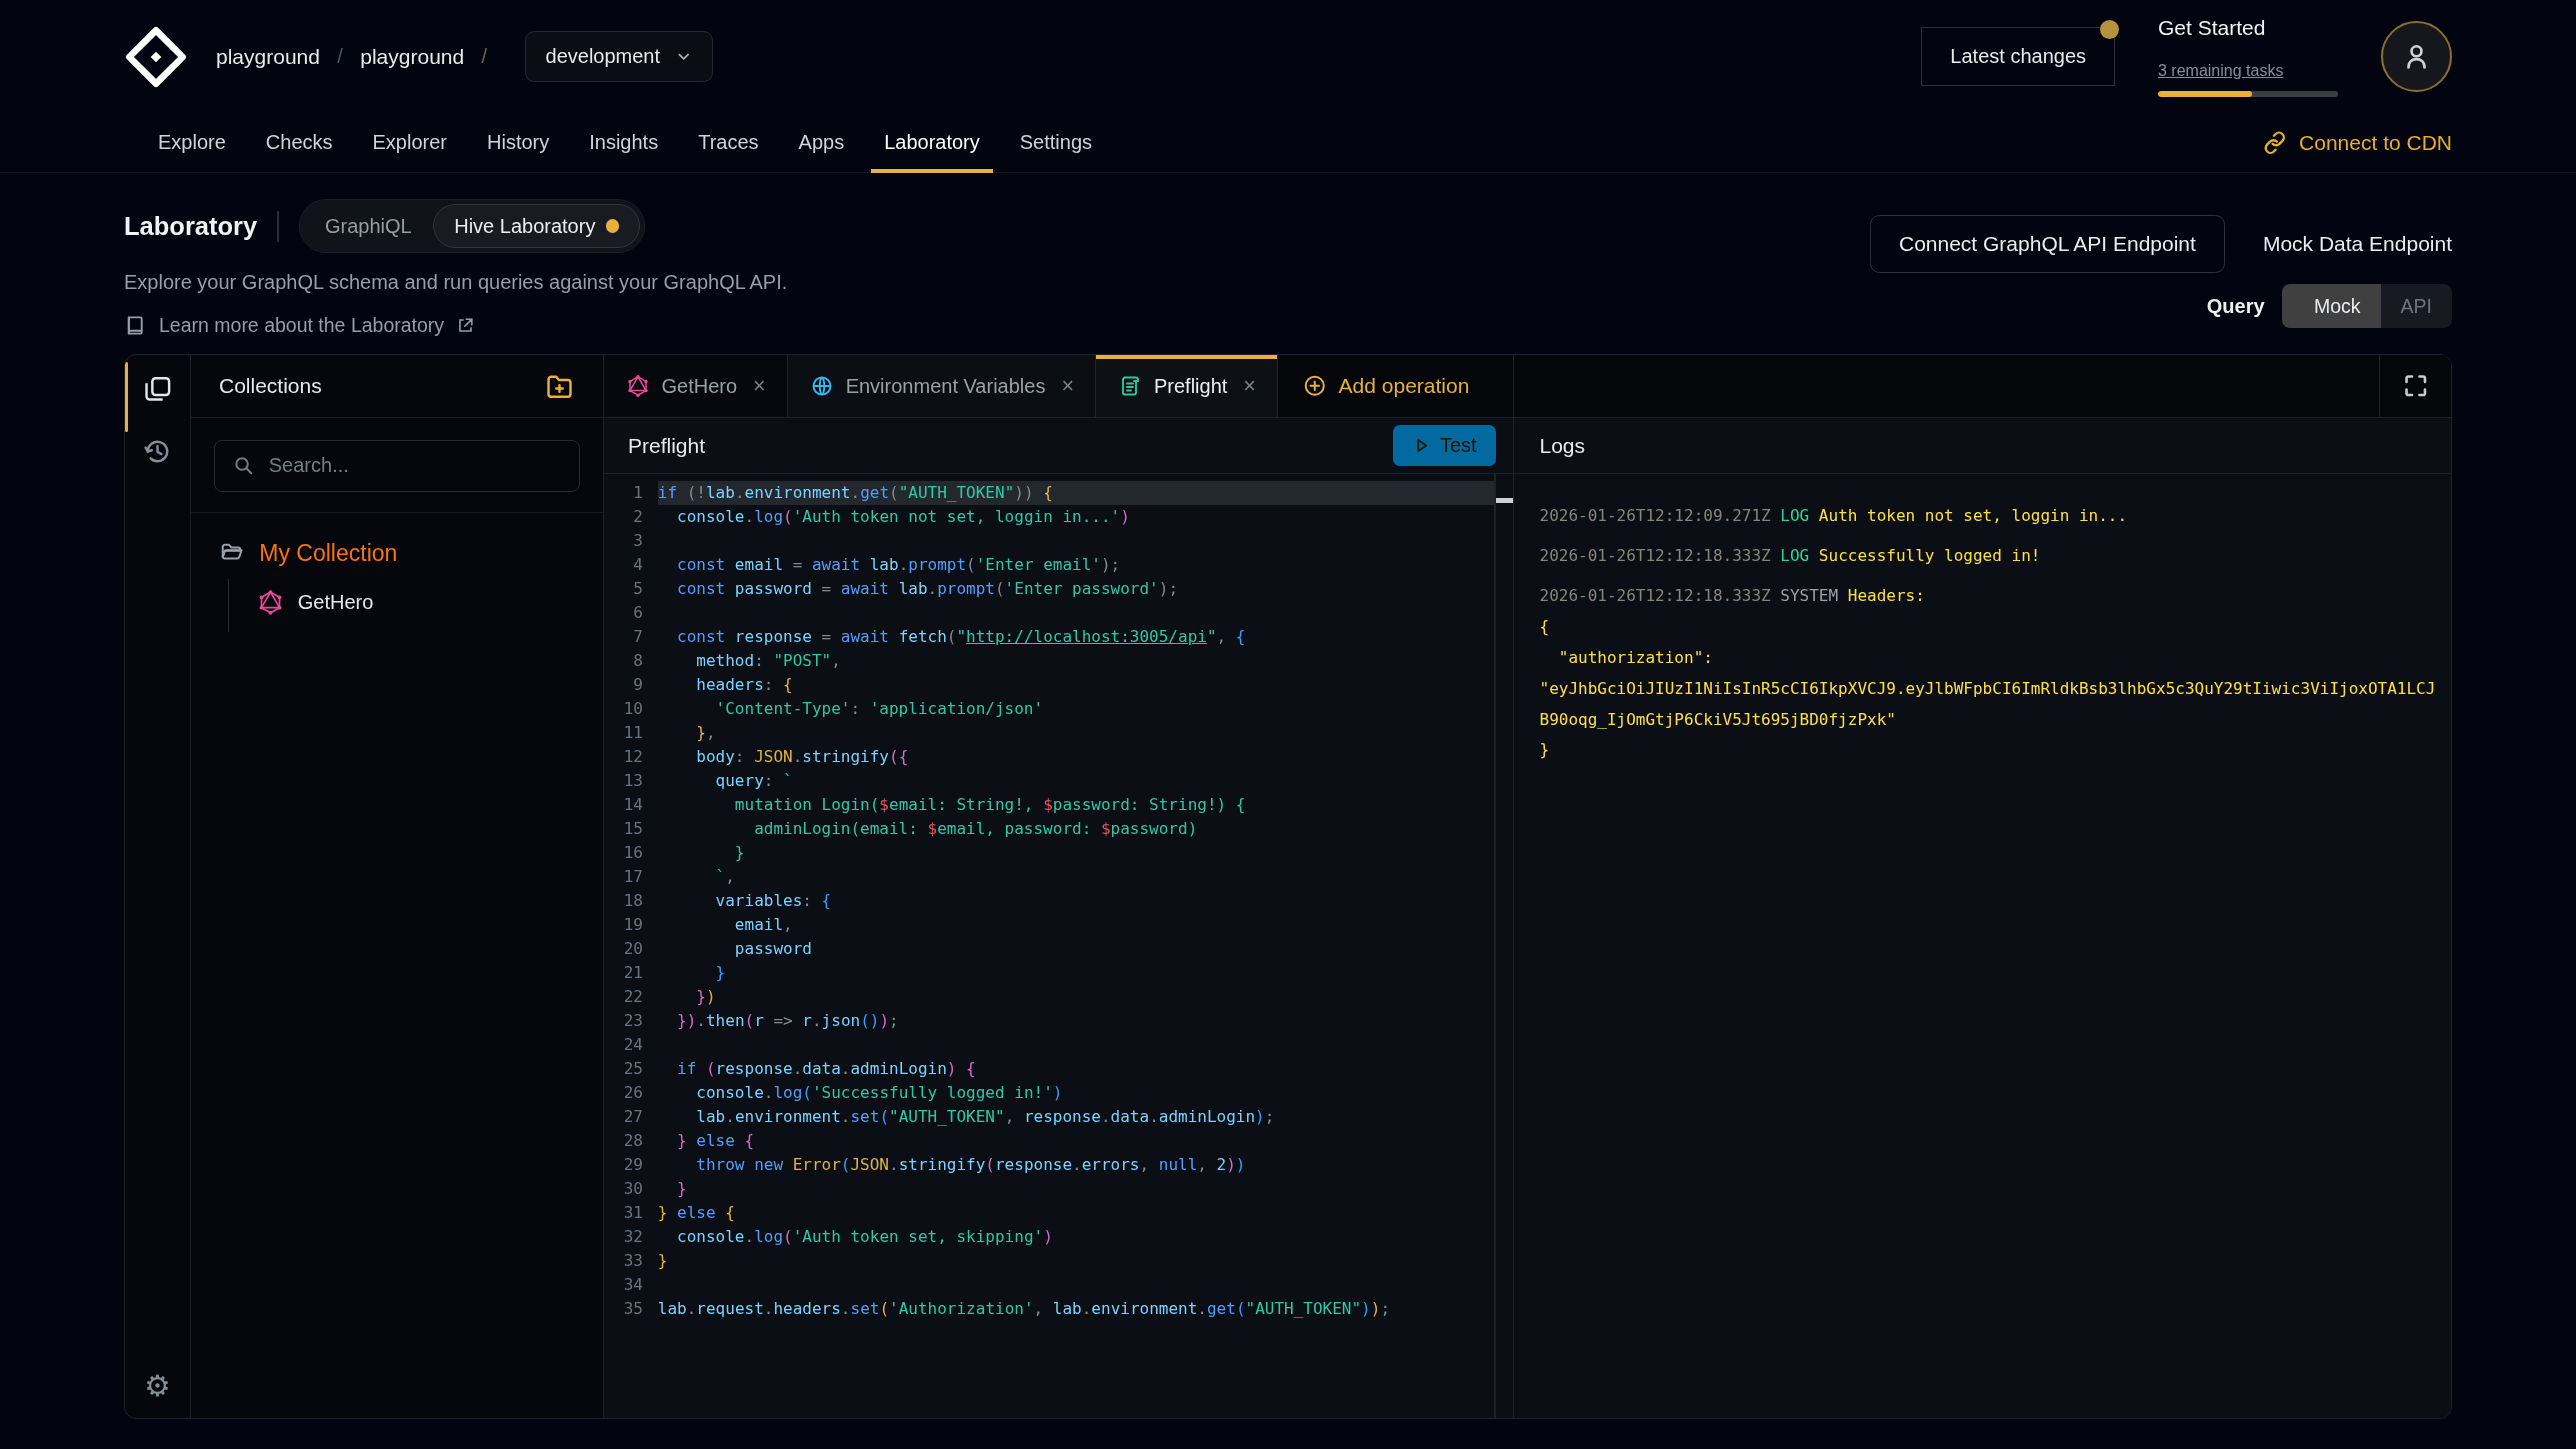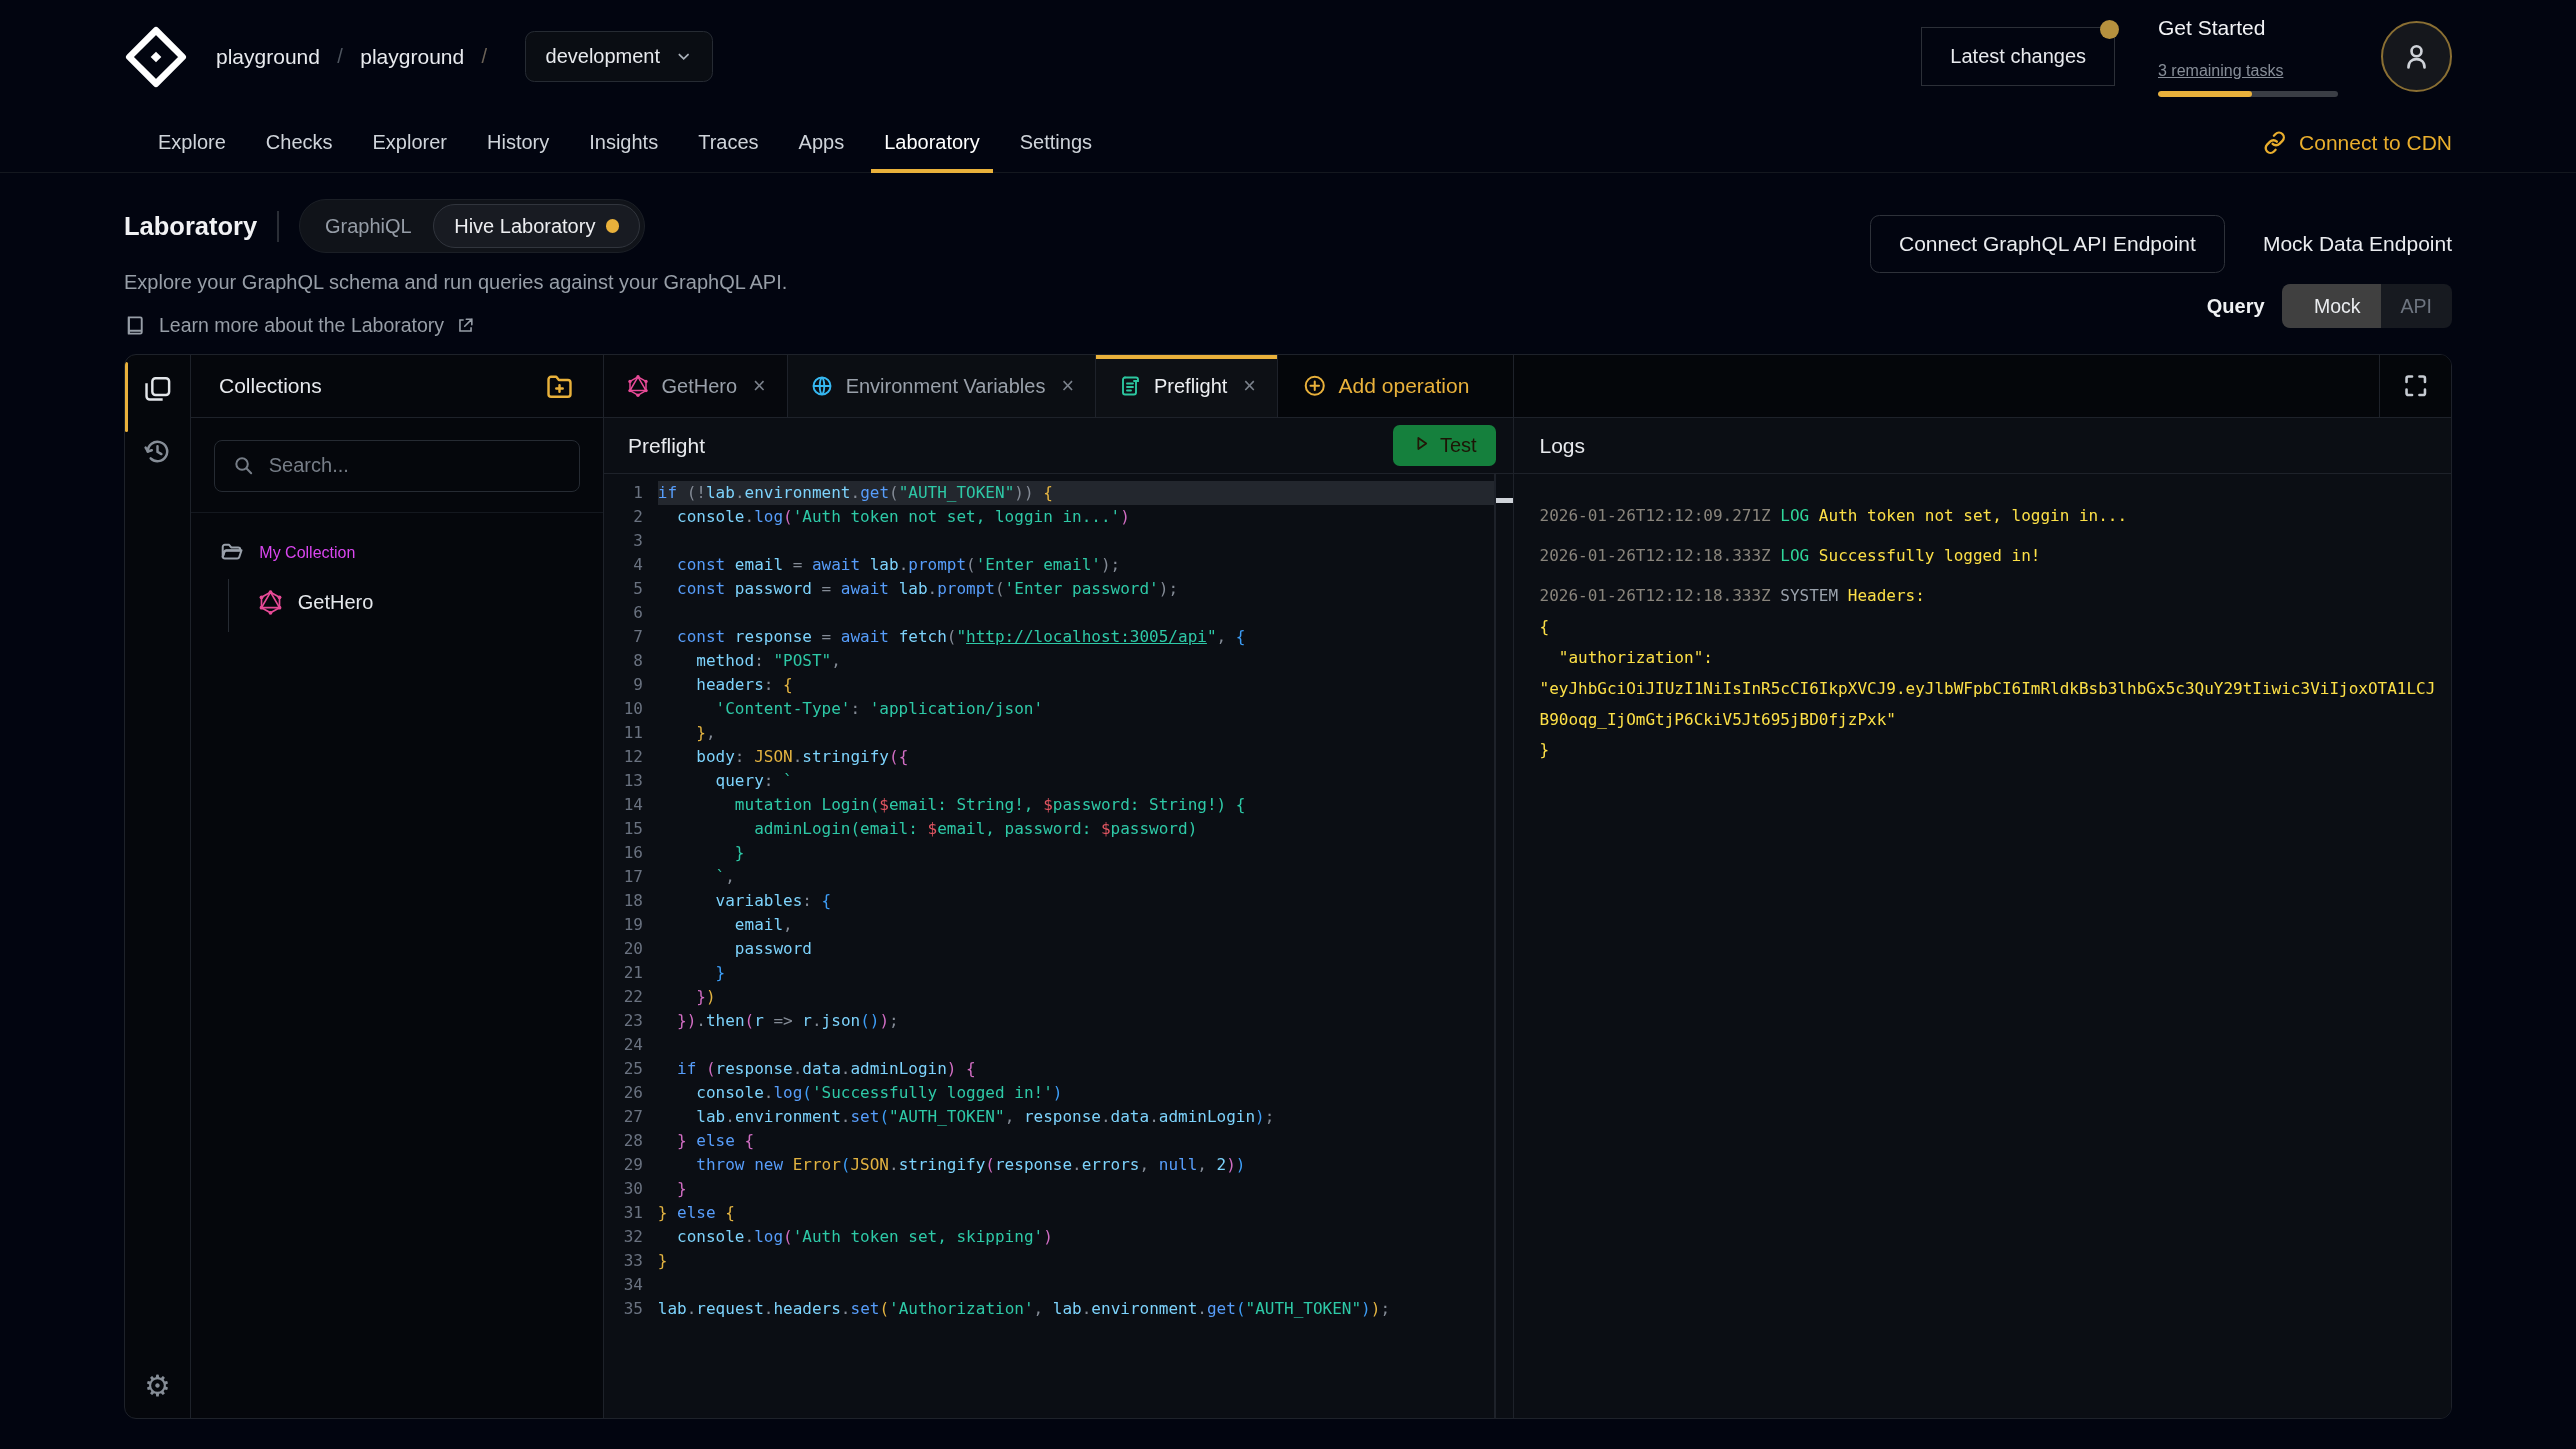--- a/index.html
+++ b/index.html
@@ -61,36 +61,36 @@
 
   .col-collections { width:413px; border-right:1.3px solid #1e222a; background:#05070c; display:flex; flex-direction:column; }
   .coll-head { height:63px; border-bottom:1.3px solid #1e222a; display:flex; align-items:center; padding:0 28px; }
   .coll-title { font-size:21px; color:#e8eaee; }
   .coll-add { margin-left:auto; }
   .coll-search-wrap { padding:21.5px 23px 20px; border-bottom:1.3px solid #14181f; }
   .search-box { height:52px; border:1.3px solid #262b33; border-radius:8px; display:flex; align-items:center; gap:13.4px; padding:0 17.4px; }
   .search-box input { background:transparent; border:none; outline:none; color:#c8cdd4; font-size:20px; font-family:"Liberation Sans",sans-serif; width:100%; }
   .search-box input::placeholder { color:#767d87; }
   .tree { padding:19px 28px; }
-  .tree-folder { display:flex; align-items:center; gap:14.8px; height:43px; font-size:16px; color:#d946ef; }
+  .tree-folder { display:flex; align-items:center; gap:14.8px; height:43px; font-size:23px; color:#f97316; }
   .tree-children { margin-left:9.4px; border-left:1.3px solid #262b33; padding-left:28px; margin-top:4px; padding-bottom:6.7px; }
   .tree-op { display:flex; align-items:center; gap:13.4px; height:47px; font-size:20px; color:#e5e8ec; }
 
   .col-editor { width:910px; border-right:1.3px solid #1e222a; background:#0b0e14; display:flex; flex-direction:column; }
   .tabbar { height:63px; background:#04060a; border-bottom:1.3px solid #1e222a; display:flex; align-items:stretch; }
   .tab { display:flex; align-items:center; gap:12px; padding:0 21.5px; border-right:1.3px solid #1e222a; font-size:20px; color:#99a0aa; position:relative; }
   .tab .close { color:#7b828c; font-size:21.5px; margin-left:4px; }
   .tab.t1 { background:#06080d; }
   .tab.t2 { background:#0b0e13; }
   .tab.active { background:#0d1015; color:#edeff2; }
   .tab.active::before { content:""; position:absolute; top:0; left:0; right:0; height:4px; background:#e9b13b; }
   .add-op { display:flex; align-items:center; gap:10.7px; padding:0 24px; color:#e9b13b; font-size:21px; }
   .pane-head { height:56px; border-bottom:1.3px solid #1e222a; display:flex; align-items:center; padding:0 17.4px 0 24px; }
   .pane-title { font-size:21px; color:#e8eaee; }
-  .test-btn { margin-left:auto; background:#15803d; border-radius:6.7px; padding:9.4px 19px; display:flex; align-items:flex-start; gap:9.4px; }
+  .test-btn { margin-left:auto; background:#0369a1; border-radius:6.7px; padding:9.4px 19px; display:flex; align-items:center; gap:9.4px; }
   .test-label { font-size:20px; color:#1d1405; font-weight:500; }
   .code-wrap { position:relative; flex:1; padding-top:6.7px; font-family:"DejaVu Sans Mono", monospace; font-size:16px; overflow:hidden; }
   .ruler-line { position:absolute; top:0; bottom:0; right:17.4px; width:1.3px; background:#1e222a; }
   .cursor-dash { position:absolute; top:24px; right:0; width:17.4px; height:4.7px; background:#cfd3d9; }
   .code-row { display:flex; height:24px; line-height:24px; }
   .gutter { width:39px; text-align:right; padding-right:0; color:#6a7280; flex:0 0 auto; }
   .code { flex:1; margin-left:14.8px; margin-right:19px; white-space:pre; overflow:hidden; }
   .code-row.hl .code { background:#23272e; }
   .seg-k,.seg-m { color:#579dfa; }
   .seg-s { color:#2ec9a7; }

